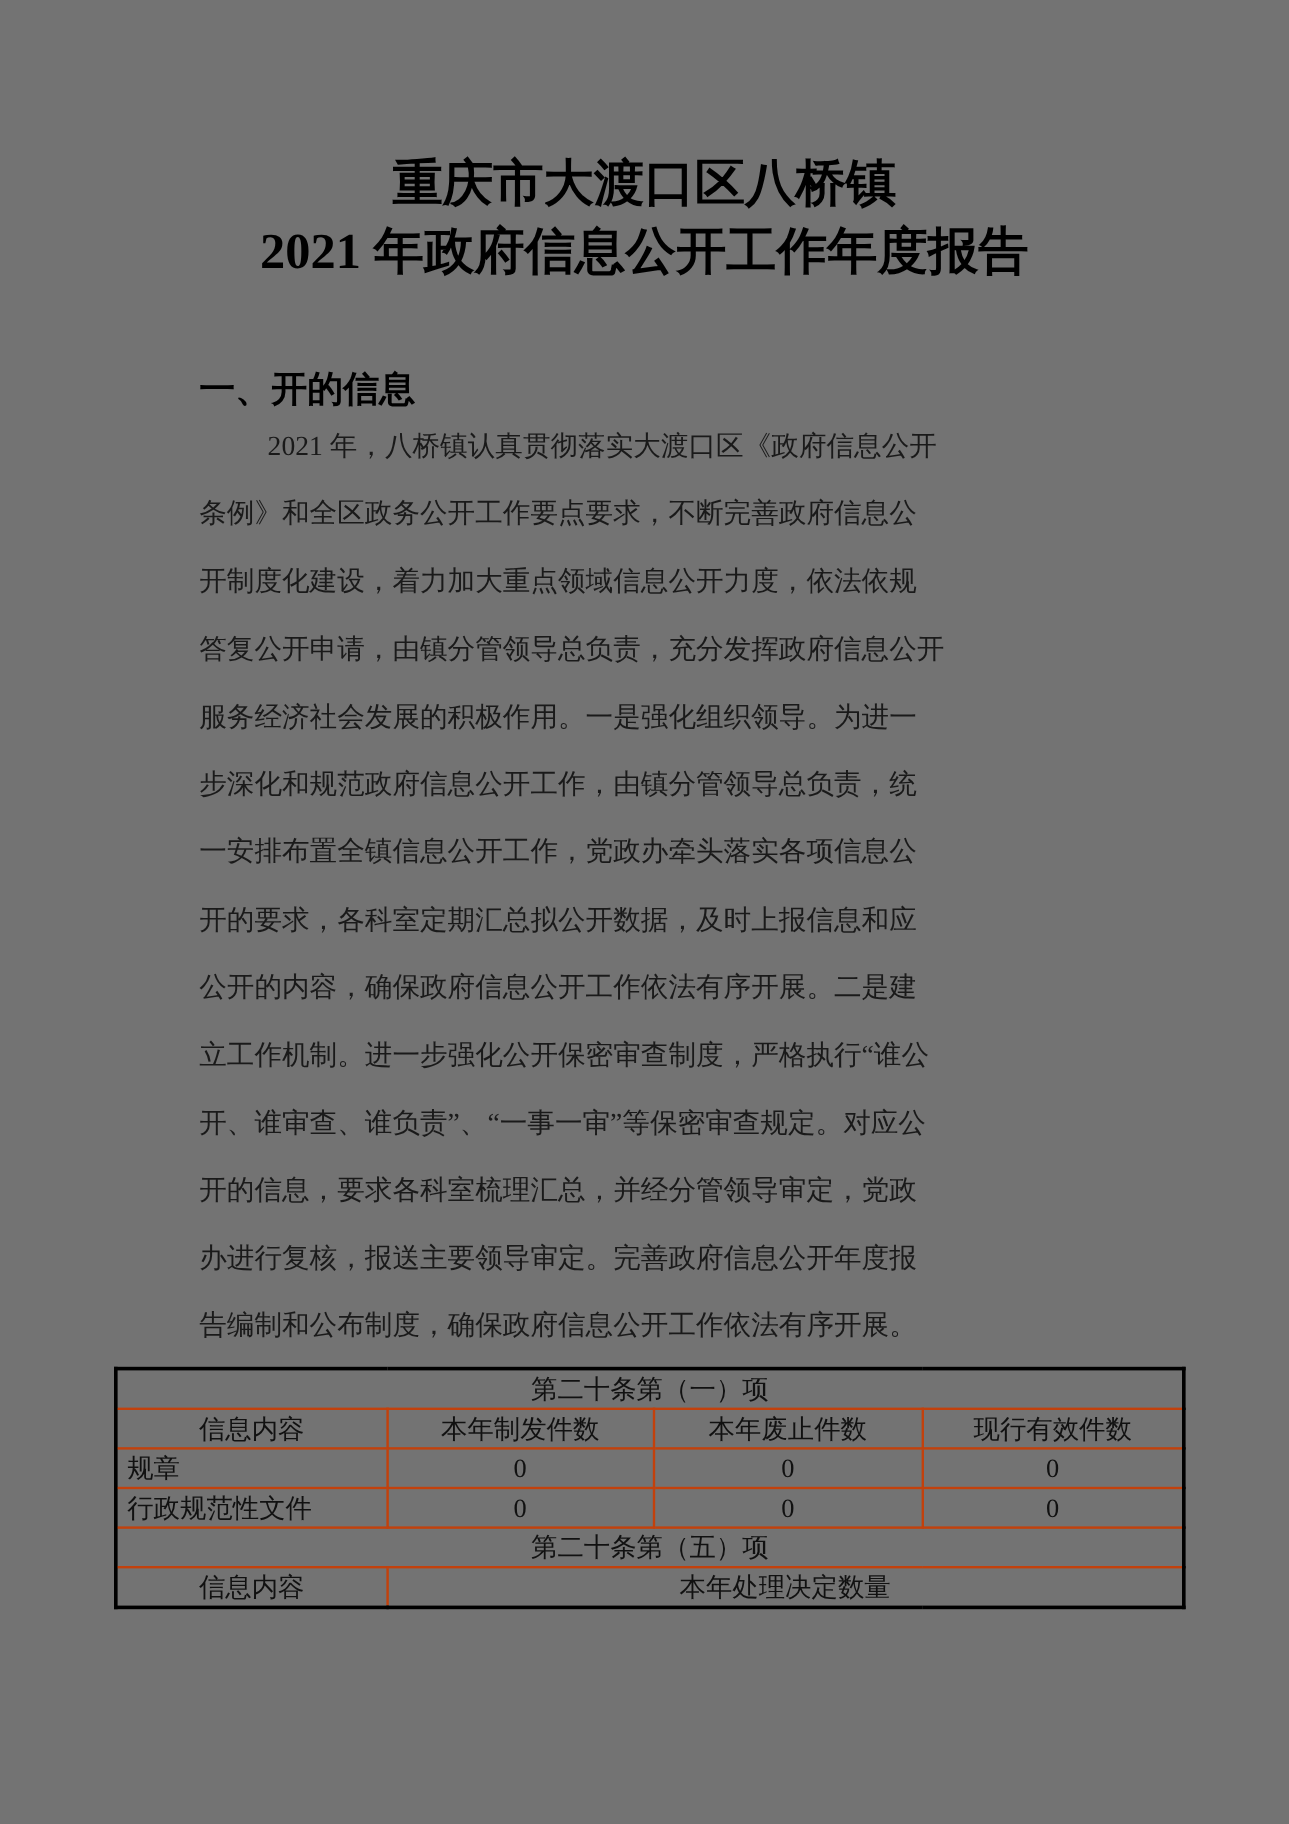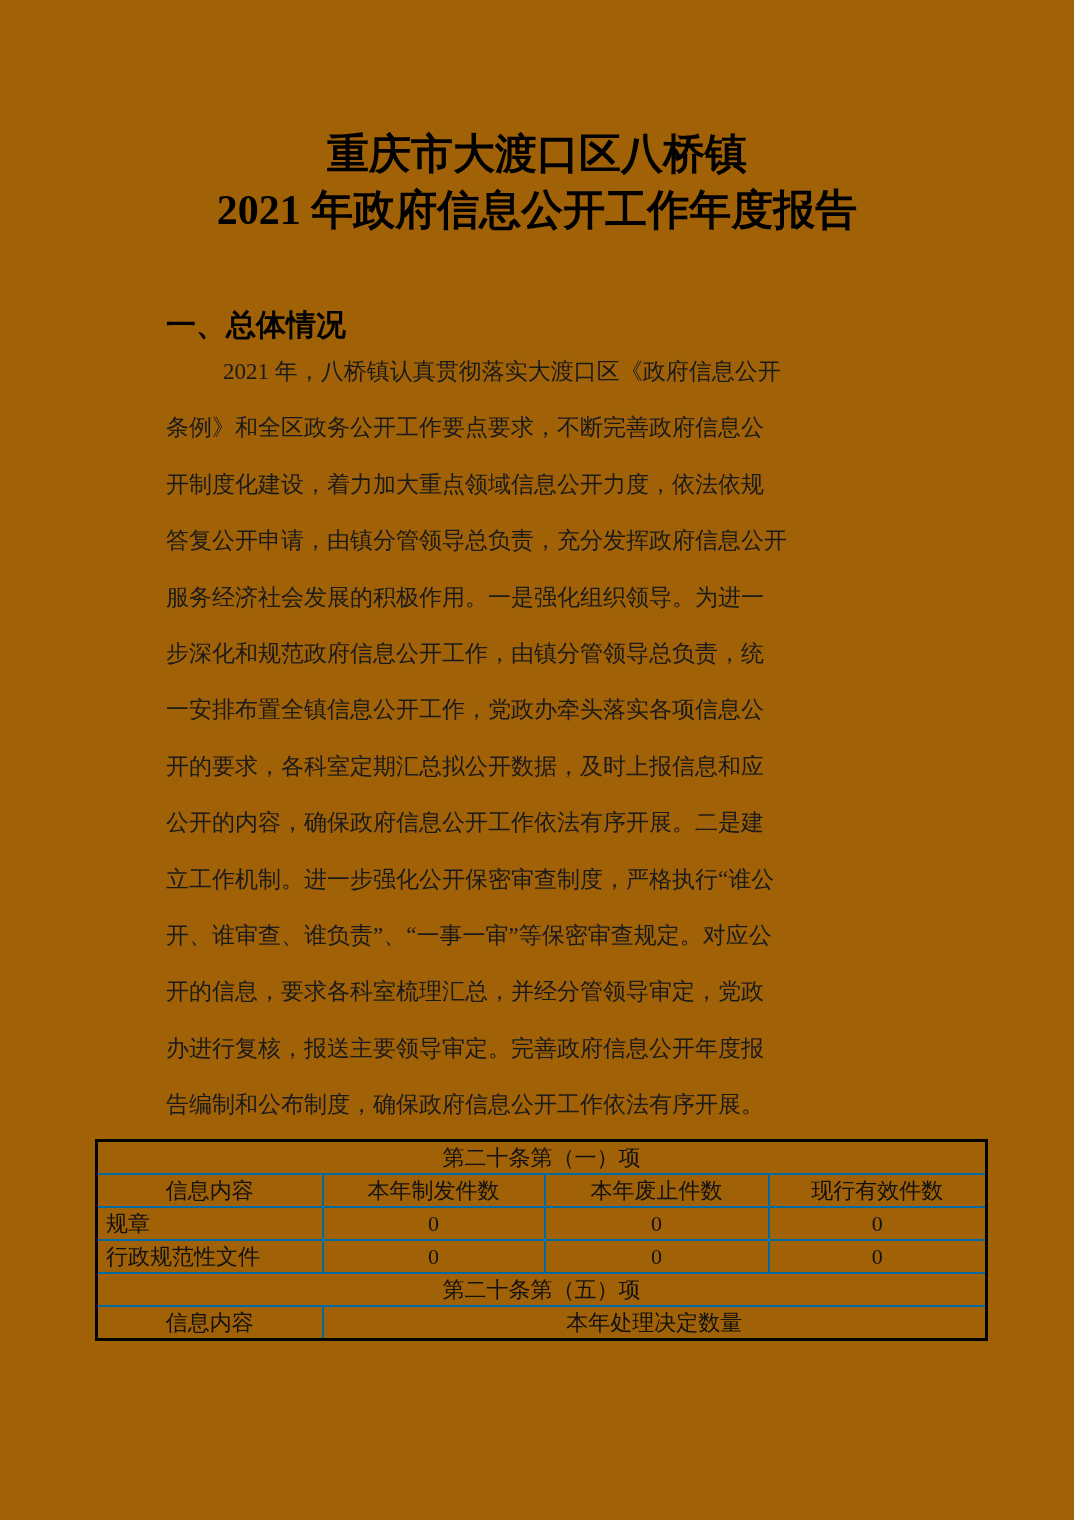--- a/index.html
+++ b/index.html
@@ -4,21 +4,21 @@
 <style>
   html, body {
     margin: 0;
     padding: 0;
     background: #ffffff;
   }
   .page {
     position: relative;
     width: 1074px;
     height: 1520px;
-    background: #a16207;
+    background: #737373;
     overflow: hidden;
     font-family: "Liberation Serif", serif;
     color: #000000;
   }
   .title-block {
     padding-top: 126px;
     text-align: center;
   }
   .title-line {
     font-family: "Liberation Serif", serif;
@@ -60,21 +60,21 @@
     margin: 6px 0 0 95px;
     width: 890px;
     table-layout: fixed;
     border-collapse: collapse;
     border: 3px solid #000000;
     font-family: "Liberation Serif", serif;
     font-size: 22px;
     color: #111111;
   }
   table.disclosure-table td {
-    border: 2px solid #0369a1;
+    border: 2px solid #c2410c;
     height: 31px;
     padding: 0;
     text-align: center;
     vertical-align: middle;
     line-height: 1.25;
     overflow: hidden;
   }
   table.disclosure-table td.label-left {
     text-align: left;
     padding-left: 8px;
@@ -83,21 +83,21 @@
 </head>
 <body>
 
 <div class="page">
 
   <div class="title-block">
     <div class="title-line">重庆市大渡口区八桥镇</div>
     <div class="title-line">2021 年政府信息公开工作年度报告</div>
   </div>
 
-  <div class="section-heading heading-overview">一、总体情况</div>
+  <div class="section-heading heading-overview">一、开的信息</div>
 
   <div class="body-paragraph">
     <div class="para-line first">2021 年，八桥镇认真贯彻落实大渡口区《政府信息公开</div>
     <div class="para-line">条例》和全区政务公开工作要点要求，不断完善政府信息公</div>
     <div class="para-line">开制度化建设，着力加大重点领域信息公开力度，依法依规</div>
     <div class="para-line">答复公开申请，由镇分管领导总负责，充分发挥政府信息公开</div>
     <div class="para-line">服务经济社会发展的积极作用。一是强化组织领导。为进一</div>
     <div class="para-line">步深化和规范政府信息公开工作，由镇分管领导总负责，统</div>
     <div class="para-line">一安排布置全镇信息公开工作，党政办牵头落实各项信息公</div>
     <div class="para-line">开的要求，各科室定期汇总拟公开数据，及时上报信息和应</div>

